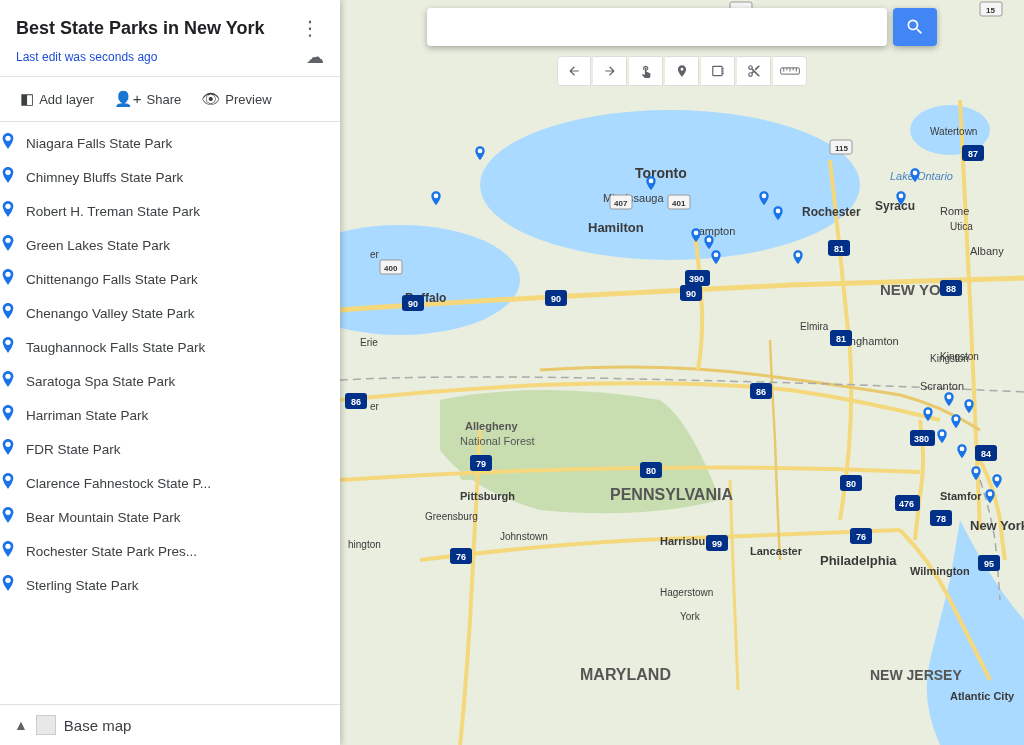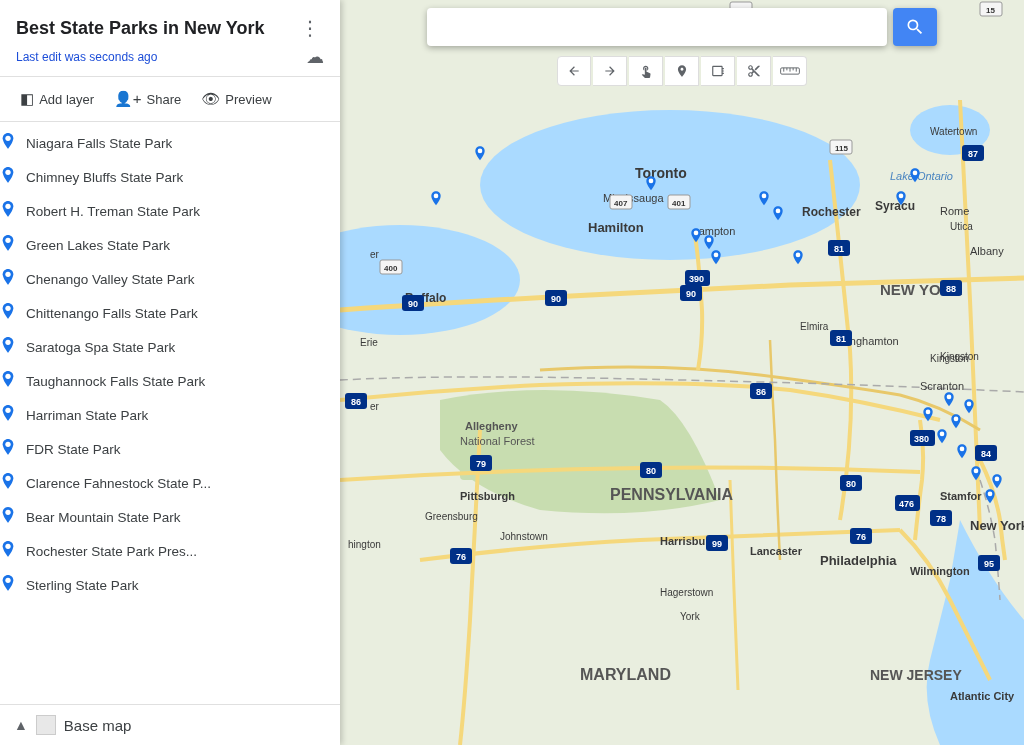--- a/index.html
+++ b/index.html
@@ -340,48 +340,48 @@
       </div>
       <span class="list-item-label">Green Lakes State Park</span>
     </div>
         <div class="list-item">
       <div class="map-pin">
         <svg viewBox="0 0 24 30" xmlns="http://www.w3.org/2000/svg">
           <path d="M12 0C7.58 0 4 3.58 4 8c0 6 8 16 8 16s8-10 8-16c0-4.42-3.58-8-8-8z" fill="#1a73e8"></path>
           <circle cx="12" cy="8" r="4" fill="white"></circle>
         </svg>
       </div>
+      <span class="list-item-label">Chittenango Falls State Park</span>
+    </div>
+        <div class="list-item">
+      <div class="map-pin">
+        <svg viewBox="0 0 24 30" xmlns="http://www.w3.org/2000/svg">
+          <path d="M12 0C7.58 0 4 3.58 4 8c0 6 8 16 8 16s8-10 8-16c0-4.42-3.58-8-8-8z" fill="#1a73e8"></path>
+          <circle cx="12" cy="8" r="4" fill="white"></circle>
+        </svg>
+      </div>
       <span class="list-item-label">Chenango Valley State Park</span>
     </div>
         <div class="list-item">
       <div class="map-pin">
         <svg viewBox="0 0 24 30" xmlns="http://www.w3.org/2000/svg">
           <path d="M12 0C7.58 0 4 3.58 4 8c0 6 8 16 8 16s8-10 8-16c0-4.42-3.58-8-8-8z" fill="#1a73e8"></path>
           <circle cx="12" cy="8" r="4" fill="white"></circle>
         </svg>
       </div>
-      <span class="list-item-label">Chittenango Falls State Park</span>
+      <span class="list-item-label">Taughannock Falls State Park</span>
     </div>
         <div class="list-item">
       <div class="map-pin">
         <svg viewBox="0 0 24 30" xmlns="http://www.w3.org/2000/svg">
           <path d="M12 0C7.58 0 4 3.58 4 8c0 6 8 16 8 16s8-10 8-16c0-4.42-3.58-8-8-8z" fill="#1a73e8"></path>
           <circle cx="12" cy="8" r="4" fill="white"></circle>
         </svg>
       </div>
       <span class="list-item-label">Saratoga Spa State Park</span>
-    </div>
-        <div class="list-item">
-      <div class="map-pin">
-        <svg viewBox="0 0 24 30" xmlns="http://www.w3.org/2000/svg">
-          <path d="M12 0C7.58 0 4 3.58 4 8c0 6 8 16 8 16s8-10 8-16c0-4.42-3.58-8-8-8z" fill="#1a73e8"></path>
-          <circle cx="12" cy="8" r="4" fill="white"></circle>
-        </svg>
-      </div>
-      <span class="list-item-label">Taughannock Falls State Park</span>
     </div>
         <div class="list-item">
       <div class="map-pin">
         <svg viewBox="0 0 24 30" xmlns="http://www.w3.org/2000/svg">
           <path d="M12 0C7.58 0 4 3.58 4 8c0 6 8 16 8 16s8-10 8-16c0-4.42-3.58-8-8-8z" fill="#1a73e8"></path>
           <circle cx="12" cy="8" r="4" fill="white"></circle>
         </svg>
       </div>
       <span class="list-item-label">Harriman State Park</span>
     </div>

